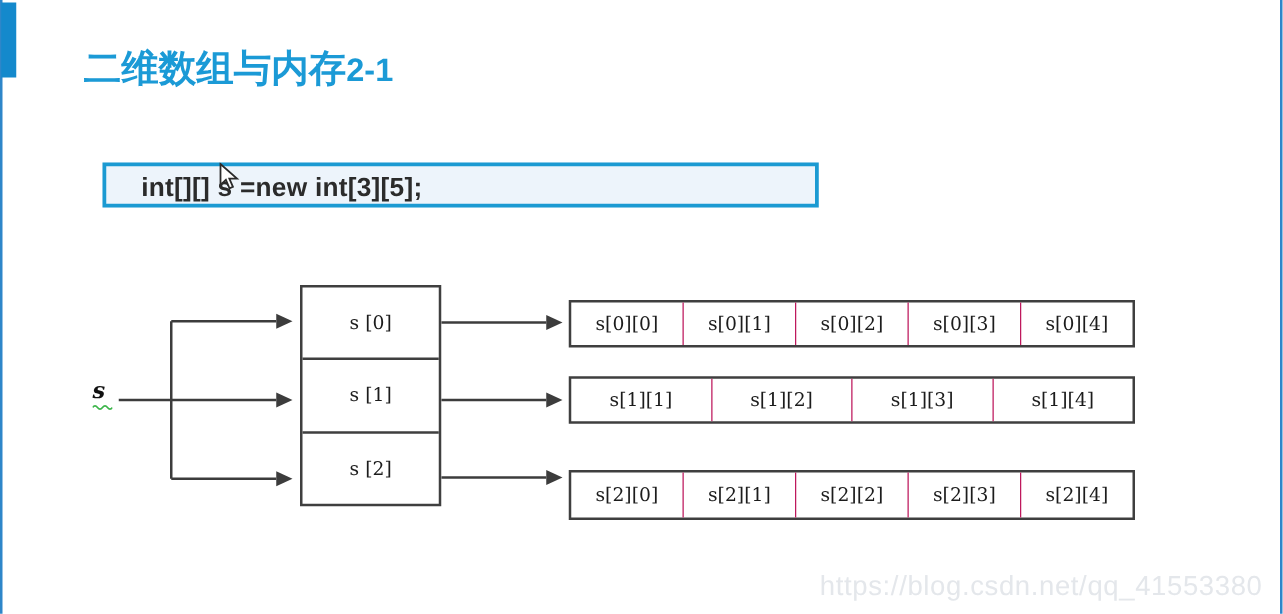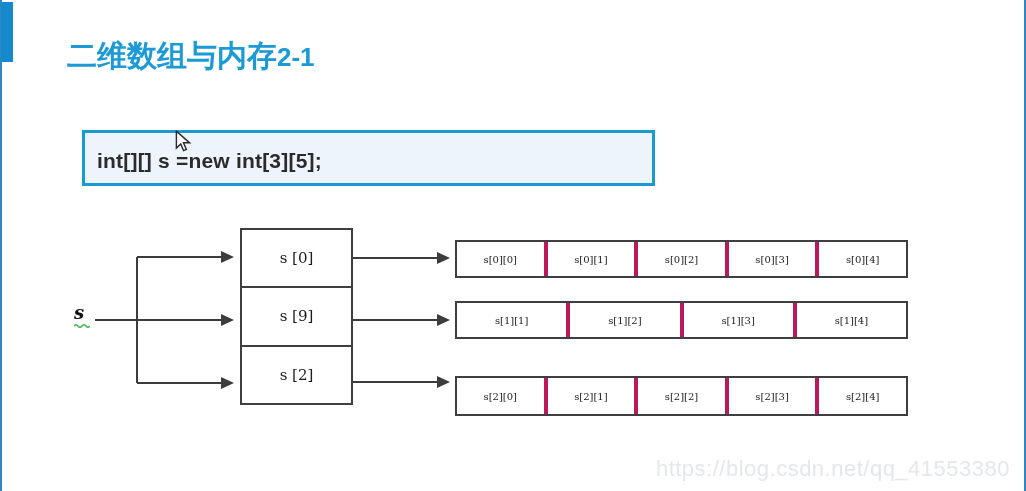--- a/index.html
+++ b/index.html
@@ -12,23 +12,23 @@
   .edge-left{left:0;}
   .edge-right{right:0;}
   .accent-bar{position:absolute;left:1px;top:2px;width:12px;height:60px;background:#1489cc;}
   .title{
     position:absolute;left:67px;top:38px;margin:0;
     font-size:30px;font-weight:bold;color:#1b9ad6;line-height:1.2;
     white-space:nowrap;
   }
   .title .suffix{font-size:26px;}
   .code-box{
-    position:absolute;left:82px;top:130px;width:573px;height:56px;
+    position:absolute;left:82px;top:130px;width:573px;height:36px;
     box-sizing:border-box;border:3px solid #1b9ad2;background:#edf4fb;
-    display:flex;align-items:center;
+    display:flex;align-items:center;padding-left:16px;
   }
   .code-box .code{
     padding-left:12px;padding-top:6px;
     font-size:21px;font-weight:bold;color:#2b2b2b;letter-spacing:0.2px;
     white-space:pre;
   }
   .cursor-icon{position:absolute;left:174px;top:130px;width:18px;height:24px;z-index:5;}
   .wires{position:absolute;left:0;top:0;width:1026px;height:491px;pointer-events:none;}
   .s-label{
     position:absolute;left:74px;top:304px;
@@ -49,24 +49,24 @@
   .mem-row{
     position:absolute;left:455px;width:453px;height:38px;
     box-sizing:border-box;border:2px solid #3f3f3f;background:#fff;
     display:flex;
   }
   .mem-row-0{top:240px;}
   .mem-row-1{top:301px;}
   .mem-row-2{top:376px;height:40px;}
   .mem-cell{
     flex:1;display:flex;align-items:center;justify-content:center;
-    font-family:"DejaVu Serif",serif;font-size:10px;color:#1c1c1c;
+    font-family:"DejaVu Serif",serif;font-size:15px;color:#1c1c1c;
     white-space:nowrap;
   }
-  .mem-cell + .mem-cell{border-left:4px solid #be185d;}
+  .mem-cell + .mem-cell{border-left:1px solid #be185d;}
   .watermark{
     position:absolute;right:16px;top:456px;
     font-size:22px;color:#e4e7eb;letter-spacing:0.5px;
   }
 </style>
 </head>
 <body>
 
 <div>
 
@@ -106,21 +106,21 @@
 
   <div class="s-label">
     <span>s</span>
     <svg class="squiggle" viewBox="0 0 16 5">
       <path d="M0,3 Q2,0.5 4,3 T8,3 T12,3 T16,3" fill="none" stroke="#3cb54a" stroke-width="1.4"></path>
     </svg>
   </div>
 
   <div class="pointer-box">
     <div class="pointer-cell">s [0]</div>
-    <div class="pointer-cell">s [9]</div>
+    <div class="pointer-cell">s [1]</div>
     <div class="pointer-cell">s [2]</div>
   </div>
 
   <div class="mem-row mem-row-0">
     <div class="mem-cell">s[0][0]</div>
     <div class="mem-cell">s[0][1]</div>
     <div class="mem-cell">s[0][2]</div>
     <div class="mem-cell">s[0][3]</div>
     <div class="mem-cell">s[0][4]</div>
   </div>

